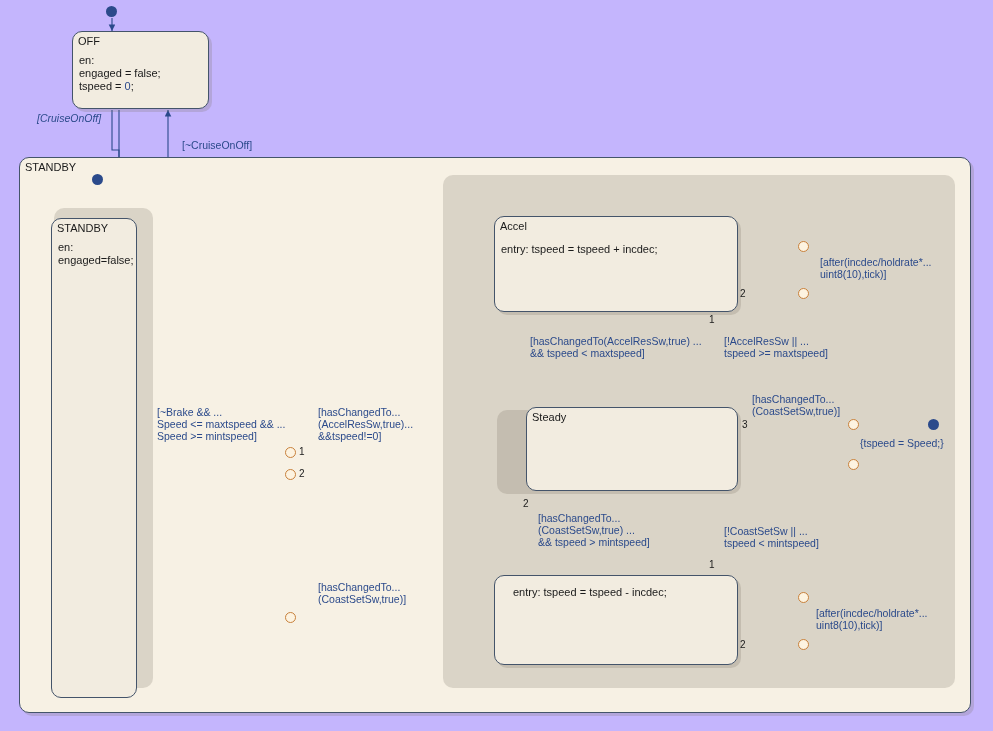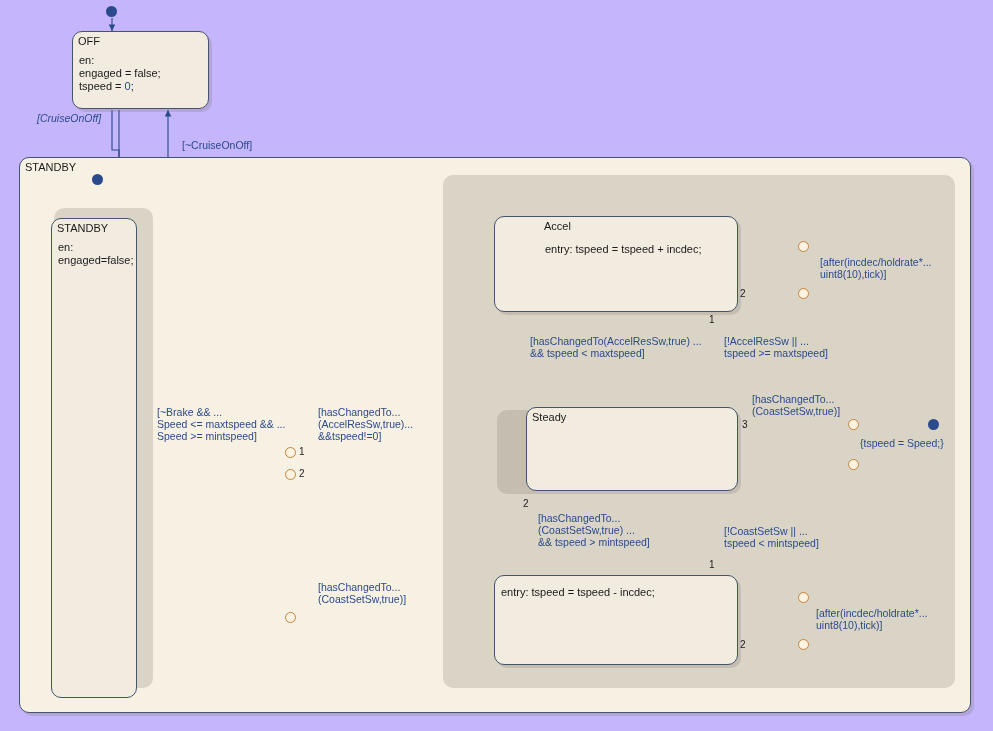--- a/index.html
+++ b/index.html
@@ -168,34 +168,34 @@
   <div class="state-shadow" style="left:54px; top:208px; width:99px; height:480px;"></div>
   <div class="state-box" style="left:51px; top:218px; width:86px; height:480px;">
     <div class="state-title">STANDBY</div>
     <div class="state-body">en:
 engaged=false;</div>
   </div>
 
   <div class="state-shadow" style="left:443px; top:175px; width:512px; height:513px;"></div>
 
   <div class="state-shadow" style="left:497px; top:219px; width:244px; height:96px;"></div>
-  <div class="state-box" style="left:494px; top:216px; width:244px; height:96px;padding-left:44px;">
+  <div class="state-box" style="left:494px; top:216px; width:244px; height:96px;">
     <div class="state-title">Accel</div>
     <div class="state-body" style="padding-top:10px;">entry: tspeed = tspeed + incdec;</div>
   </div>
 
   <div class="state-shadow" style="left:497px; top:410px; width:244px; height:84px;"></div>
   <div class="state-box" style="left:494px; top:407px; width:212px; height:84px;margin-left:32px;">
     <div class="state-title">Steady</div>
     <div class="state-body"></div>
   </div>
 
   <div class="state-shadow" style="left:497px; top:578px; width:244px; height:90px;"></div>
   <div class="state-box" style="left:494px; top:575px; width:244px; height:90px;">
-    <div class="state-body" style="padding-top:10px;">entry: tspeed = tspeed - incdec;</div>
+    <div class="state-body" style="padding-top:10px;margin-left:12px;">entry: tspeed = tspeed - incdec;</div>
   </div>
 
   <div class="dot" style="left:106px; top:6px;"></div>
   <div class="dot" style="left:92px; top:174px;"></div>
   <div class="dot" style="left:928px; top:419px;"></div>
 
   <div class="jn" style="left:285px; top:447px;"></div>
   <div class="jn" style="left:285px; top:469px;"></div>
   <div class="jn" style="left:285px; top:612px;"></div>
   <div class="jn" style="left:798px; top:241px;"></div>

